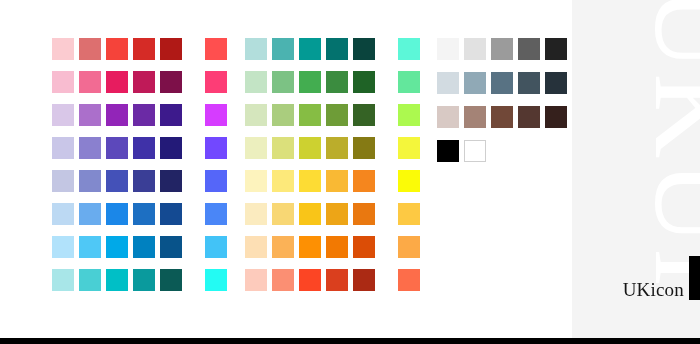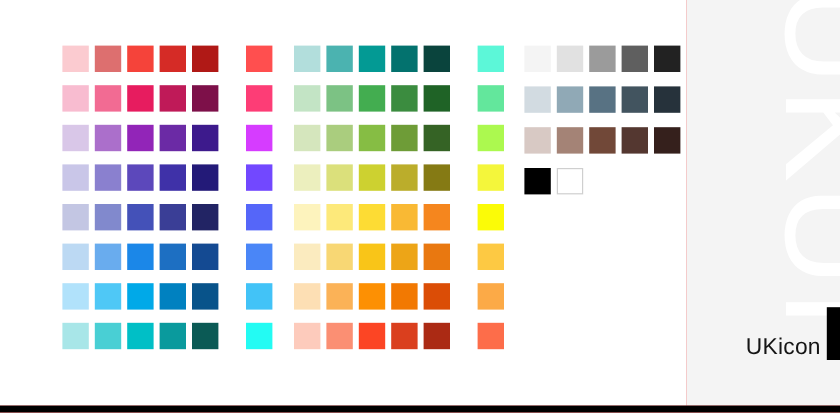--- a/index.html
+++ b/index.html
@@ -10,20 +10,21 @@
   }
   body {
     font-family: "Liberation Sans", sans-serif;
   }
   #stage {
     position: relative;
     width: 700px;
     height: 344px;
     background: #ef4444;
     overflow: hidden;
+    font-family: Liberation Serif, serif;
   }
   
   #canvas {
     position: absolute;
     left: 0;
     top: 0;
     width: 572px;
     height: 338px;
     background: #ffffff;
   }

